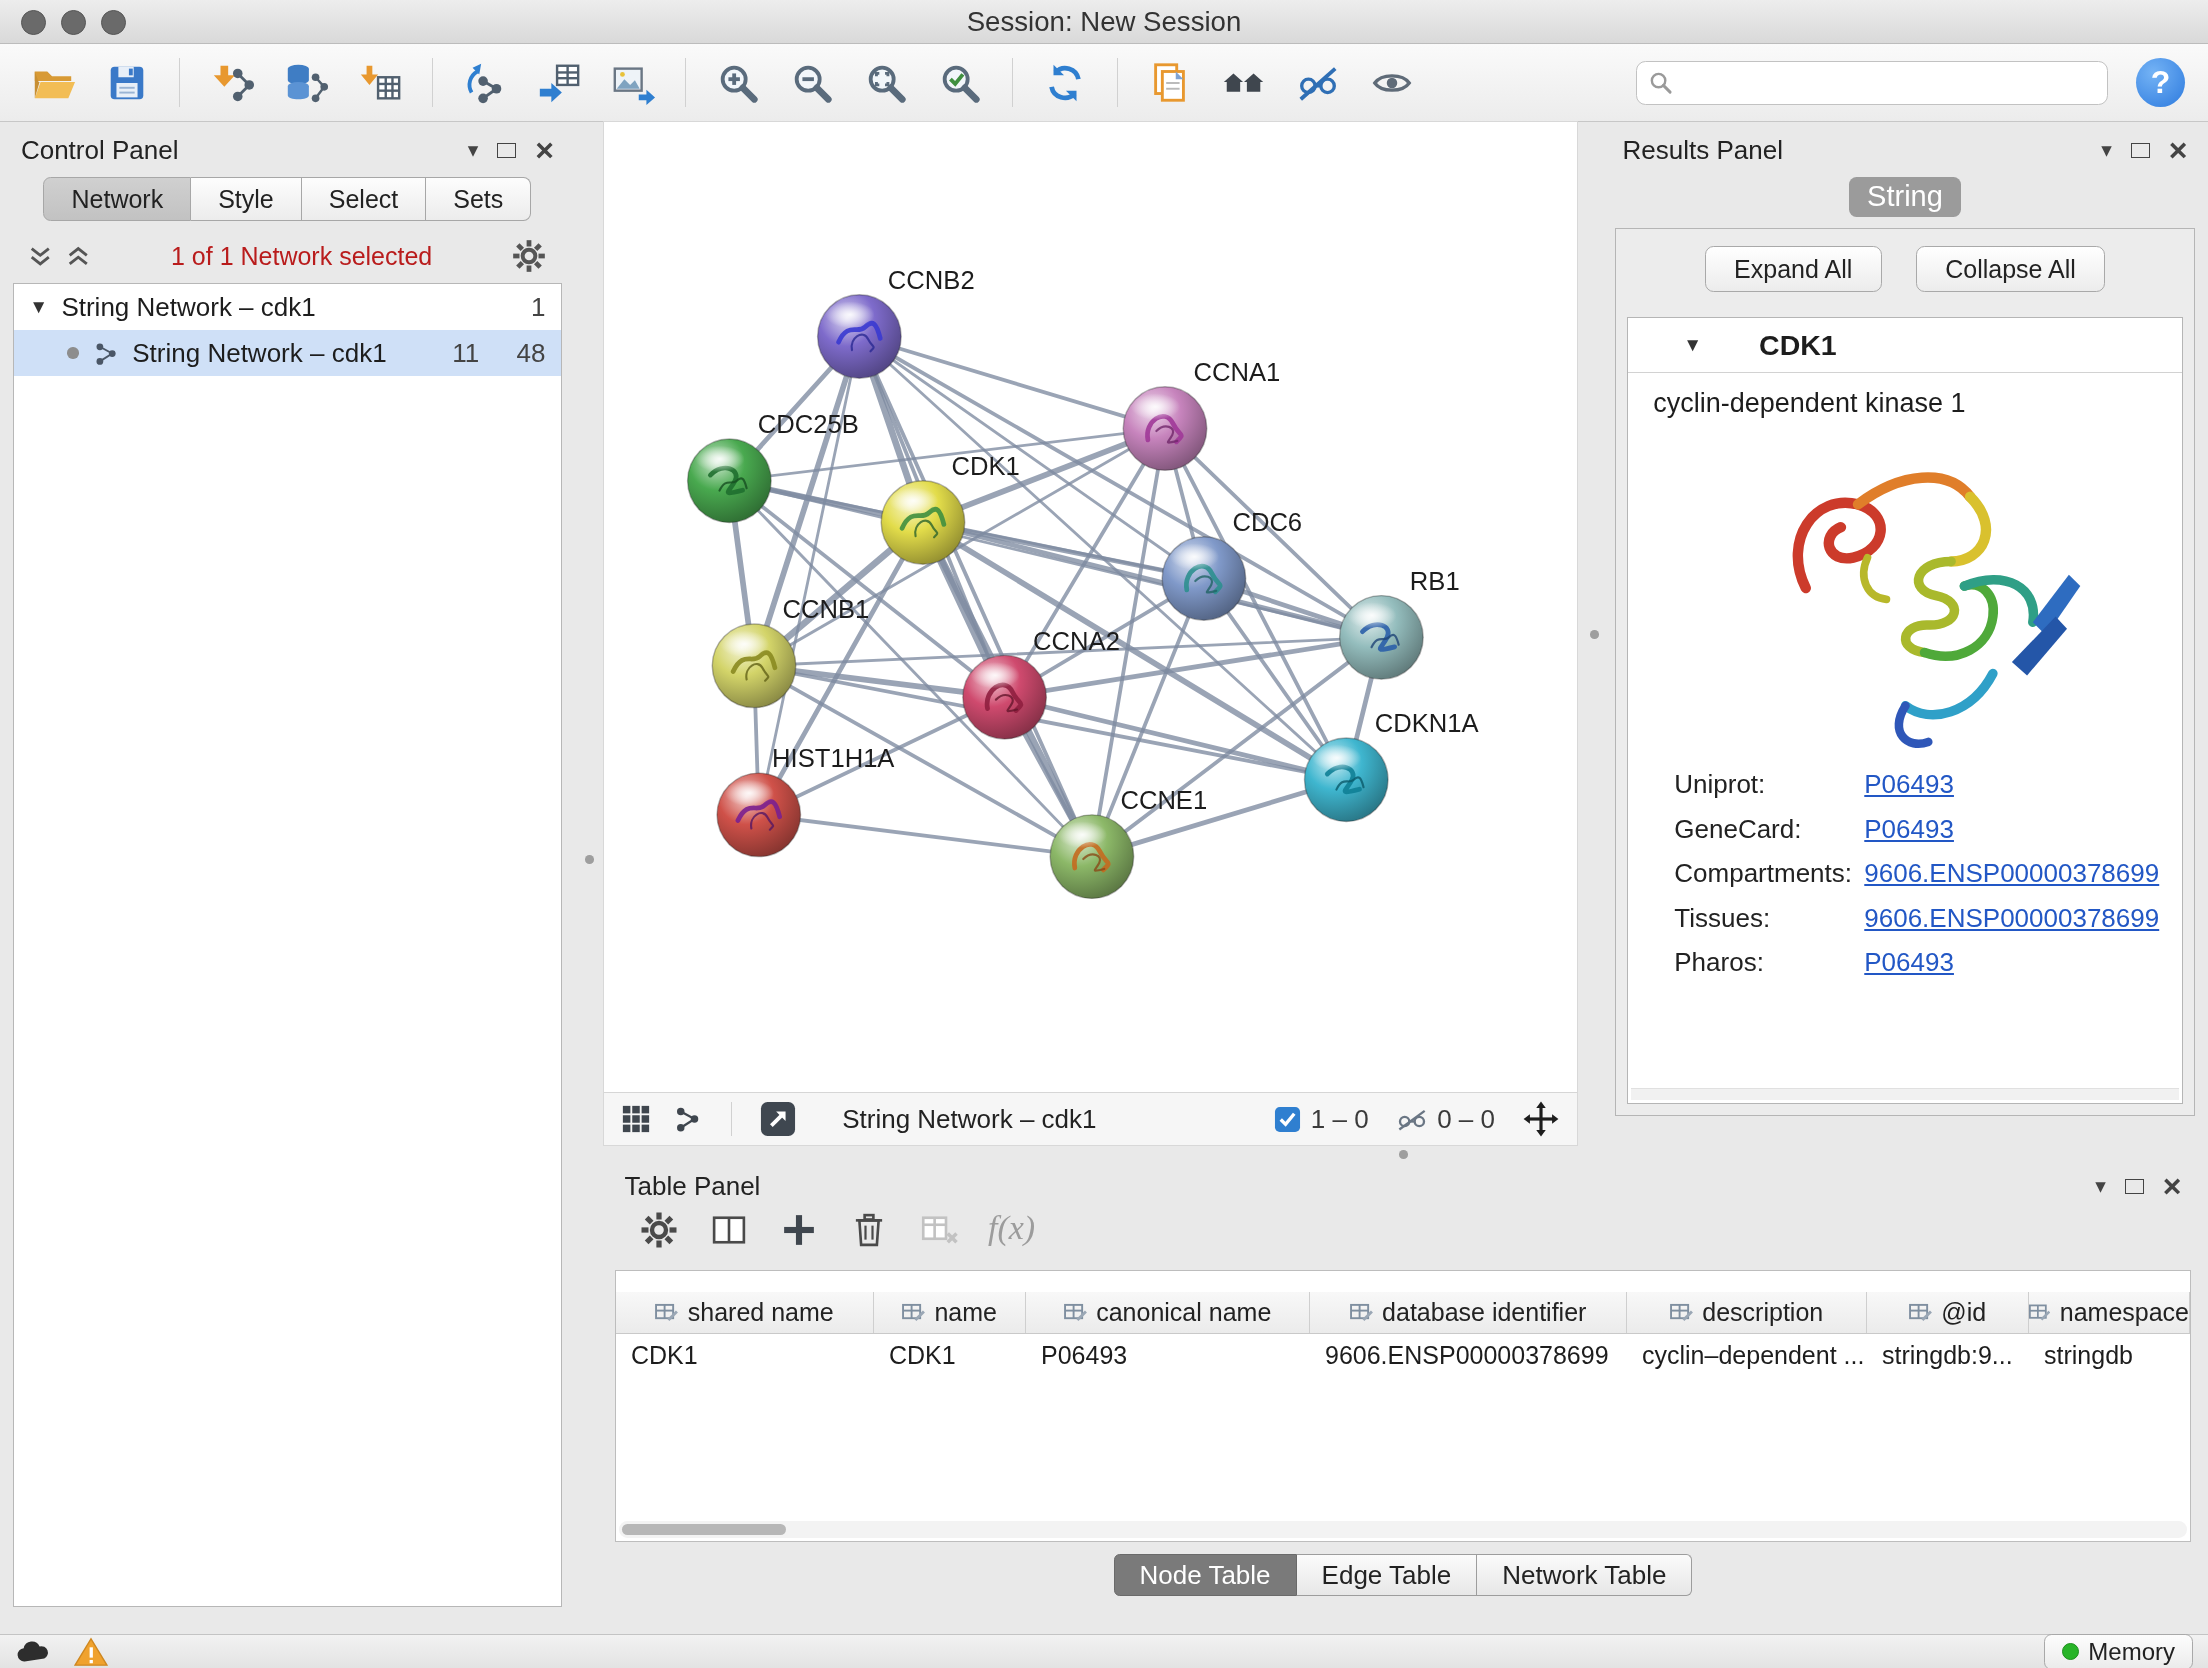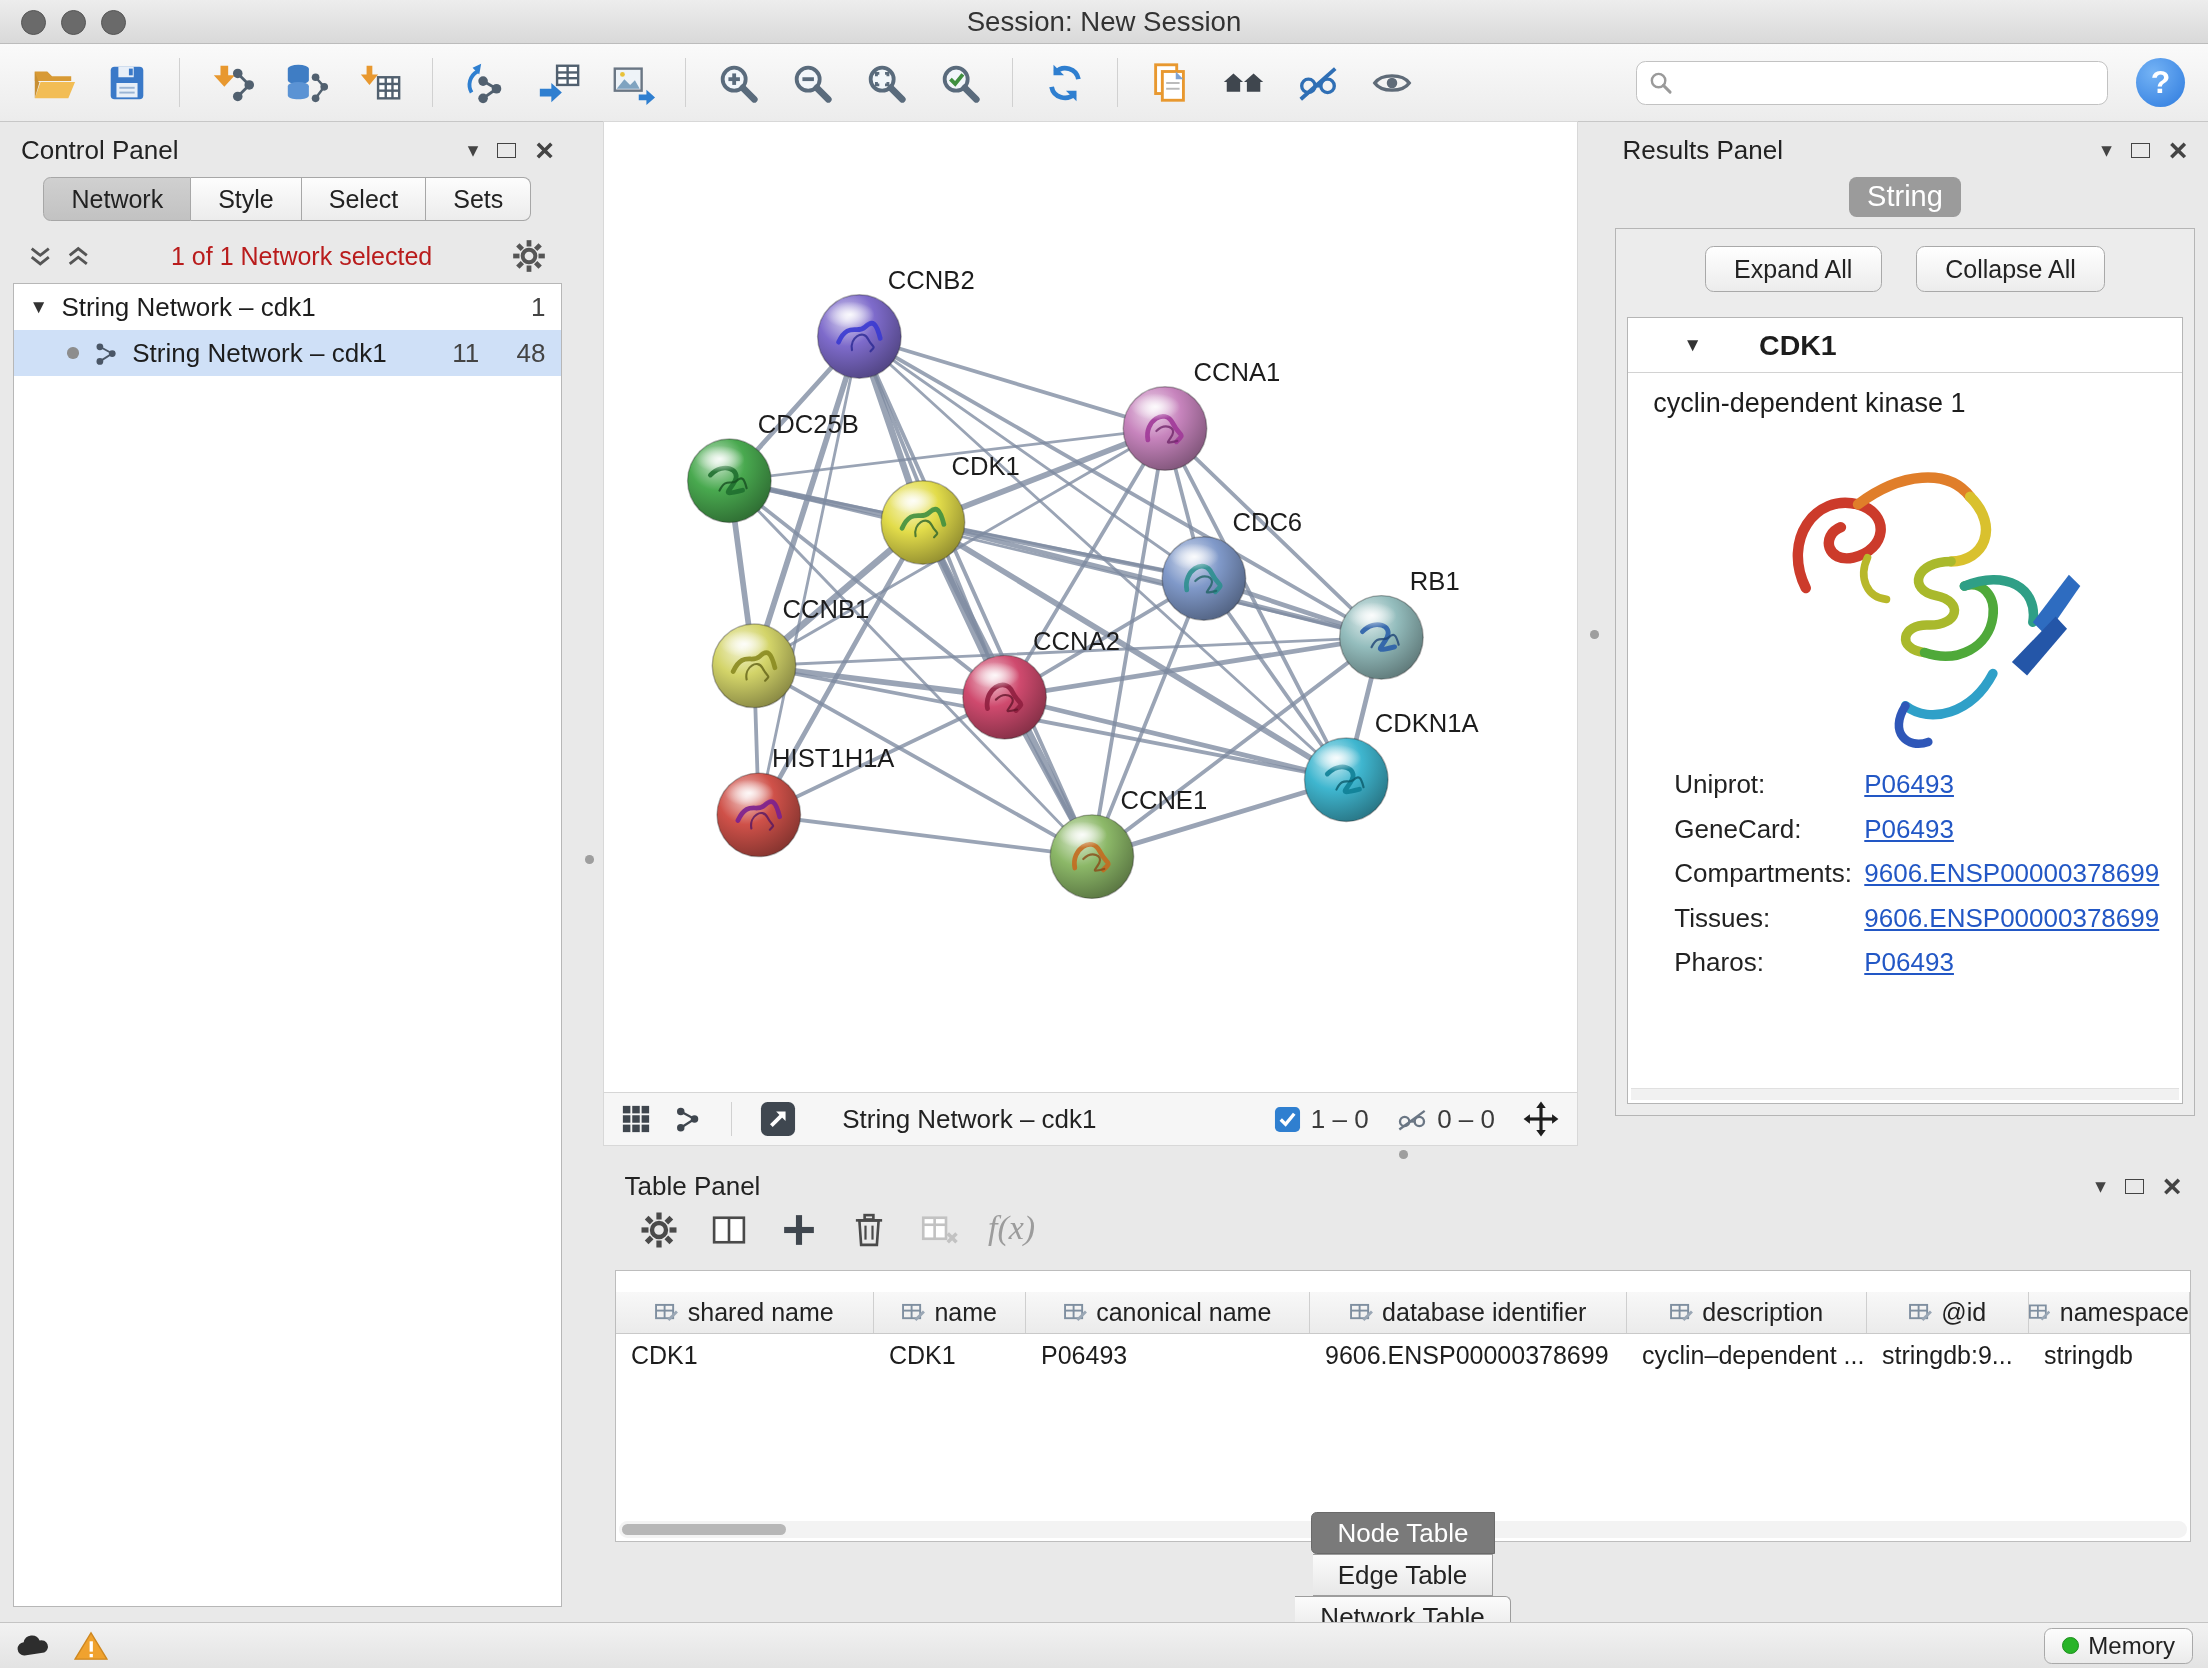--- a/index.html
+++ b/index.html
@@ -77,28 +77,28 @@
   .tp-toolbar{height:59px;display:flex;align-items:flex-start;gap:28px;padding:0 23px;}
   .fx{font-family:"Liberation Serif",serif;font-style:italic;font-size:34px;color:#9c9c9c;}
   .tp-tablebox{position:absolute;left:0;right:0;top:107px;bottom:57px;background:#fff;border:1px solid #bdbdbd;overflow:hidden;}
   .tp-headrow{display:flex;height:42px;background:linear-gradient(#f8f8f8,#ebebeb);border-bottom:1px solid #c9c9c9;margin-top:21px;}
   .tp-hcell{display:flex;align-items:center;justify-content:center;gap:9.5px;font-size:25px;border-right:1px solid #cfcfcf;color:#222;overflow:hidden;white-space:nowrap;}
   .tp-row{display:flex;height:42px;}
   .tp-cell{display:flex;align-items:center;padding-left:15px;font-size:25px;overflow:hidden;white-space:nowrap;}
   .col0{width:258px}.col1{width:152px}.col2{width:284px}.col3{width:317px}.col4{width:240px}.col5{width:162px}.col6{flex:1}
   .tp-hscroll{position:absolute;left:2.9px;right:2.9px;bottom:2.9px;height:17px;background:#f3f3f3;border-radius:8.6px;}
   .tp-thumb{width:164px;height:11.4px;margin:2.9px;background:#b7b7b7;border-radius:5.7px;}
-  .tp-tabs{position:absolute;left:0;right:0;bottom:0;height:49px;display:flex;justify-content:center;align-items:center;flex-direction:column;}
+  .tp-tabs{position:absolute;left:0;right:0;bottom:0;height:49px;display:flex;justify-content:center;align-items:center;}
   .tp-tab{height:42px;line-height:40px;padding:0 25px;font-size:26px;border:1px solid #9d9d9d;border-left:none;background:linear-gradient(#fbfbfb,#e7e7e7);color:#222;}
   .tp-tab:first-child{border-left:1px solid #9d9d9d;border-radius:5.7px 0 0 5.7px;}
   .tp-tab:last-child{border-radius:0 5.7px 5.7px 0;}
   .tp-tab.selected{background:#7a7a7a;color:#fff;border-color:#6a6a6a;}
 
   
-  .statusbar{position:absolute;left:0;right:0;bottom:0;height:46px;background:linear-gradient(#f2f2f2,#e3e3e3);border-top:1px solid #c4c4c4;display:flex;align-items:center;padding:0 15px;gap:21px;}
+  .statusbar{position:absolute;left:0;right:0;bottom:0;height:34px;background:linear-gradient(#f2f2f2,#e3e3e3);border-top:1px solid #c4c4c4;display:flex;align-items:center;padding:0 15px;gap:21px;}
   .memory-btn{margin-left:auto;height:36px;border:1px solid #a9a9a9;border-radius:7.6px;background:linear-gradient(#fdfdfd,#ebebeb);display:flex;align-items:center;gap:9.5px;padding:0 17px;font-size:24px;color:#222;}
   .memdot{width:17px;height:17px;border-radius:50%;background:#28b428;border:1px solid #1d8f1d;}
 
   .splitdot{position:absolute;width:8.6px;height:8.6px;border-radius:50%;background:#9e9e9e;}
 </style>
 </head>
 <body>
 
 <div class="titlebar">
   <div class="traffic">

